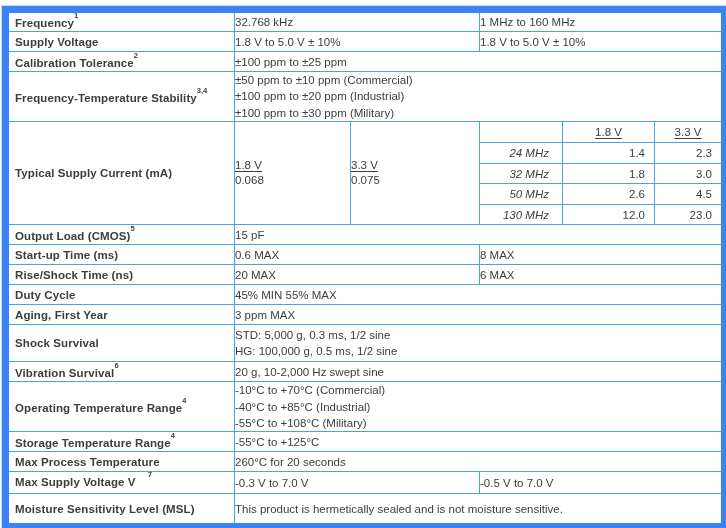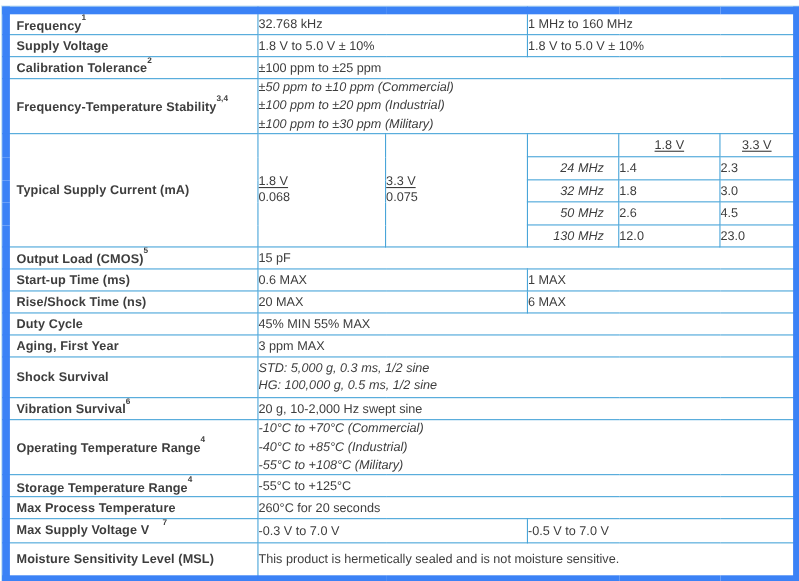--- a/index.html
+++ b/index.html
@@ -30,23 +30,23 @@
     overflow: hidden;
     white-space: nowrap;
   }
   td.label {
     font-weight: bold;
     text-align: left;
     padding-left: 6px;
     letter-spacing: 0.1px;
   }
   td.val { font-weight: normal; }
-  td.num { text-align: left; padding-right: 9px; }
+  td.num { text-align: right; padding-right: 9px; }
   td.freq { text-align: right; padding-right: 13px; font-style: italic; }
-  .lines div { line-height: 16.4px; font-style: italic; }
+  .lines div { line-height: 16.4px; }
   .uhead {
     font-weight: normal;
     text-decoration: underline;
     text-underline-offset: 2px;
   }
   td.colhead { text-align: center; }
   .stack div { line-height: 15px; }
   sup.fn {
     font-size: 7.5px;
     font-weight: bold;
@@ -144,21 +144,21 @@
   </tr>
 
   <tr class="h20">
     <td class="label"><span>Output Load (CMOS)</span><sup class="fn">5</sup></td>
     <td class="val" colspan="5">15 pF</td>
   </tr>
 
   <tr class="h20">
     <td class="label">Start-up Time (ms)</td>
     <td class="val" colspan="2">0.6 MAX</td>
-    <td class="val" colspan="3">1 MAX</td>
+    <td class="val" colspan="3">8 MAX</td>
   </tr>
 
   <tr class="h20">
     <td class="label">Rise/Shock Time (ns)</td>
     <td class="val" colspan="2">20 MAX</td>
     <td class="val" colspan="3">6 MAX</td>
   </tr>
 
   <tr class="h20">
     <td class="label">Duty Cycle</td>

